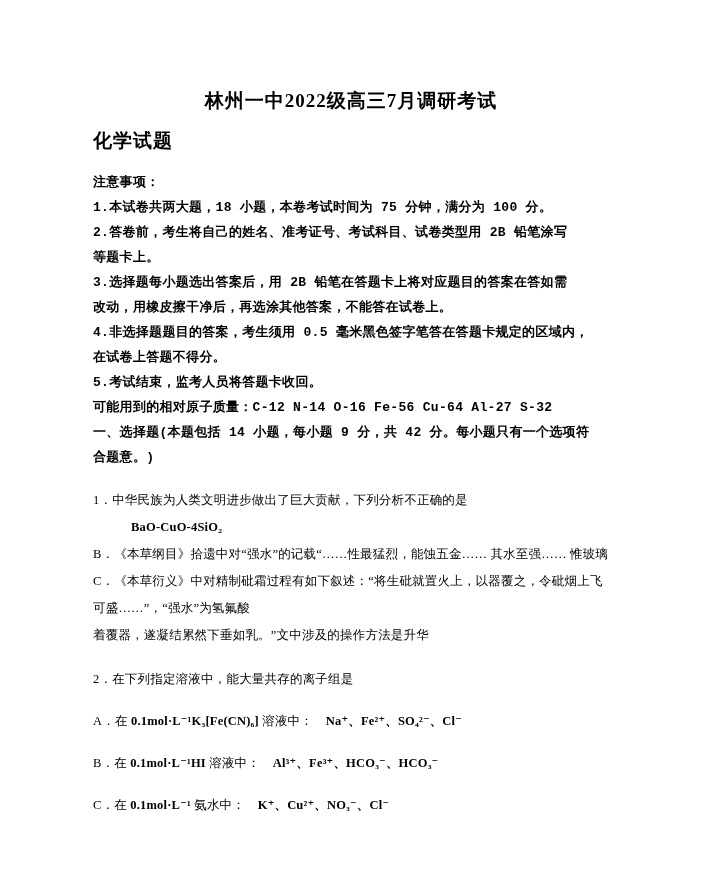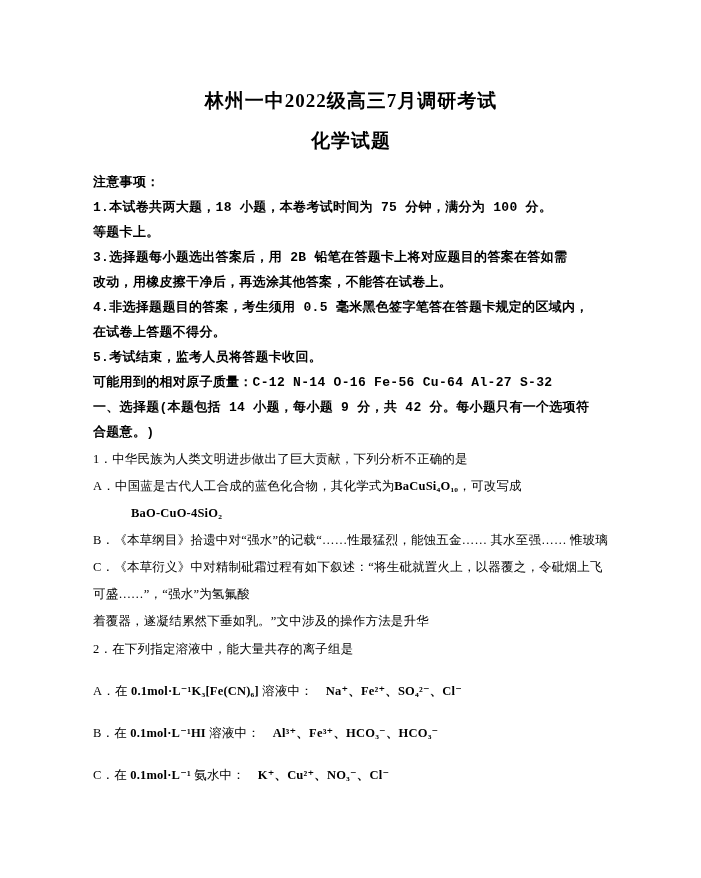--- a/index.html
+++ b/index.html
@@ -19,21 +19,21 @@
     padding: 88px 92px 0 93px;
   }
   .doc-title {
     text-align: center;
     font-size: 19px;
     font-weight: bold;
     line-height: 26px;
     letter-spacing: 1px;
   }
   .doc-subtitle {
-    text-align: center;
+    text-align: left;
     font-size: 19px;
     font-weight: bold;
     line-height: 26px;
     margin-top: 14px;
     letter-spacing: 1px;
   }
   .doc-body {
     margin-top: 16px;
   }
   .line {
@@ -46,45 +46,45 @@
     font-weight: bold;
     letter-spacing: 0.3px;
     font-family: Liberation Mono, monospace;
   }
   .line.q, .line.opt, .line.formula {
     font-size: 12.5px;
     line-height: 27px;
     min-height: 27px;
     letter-spacing: 0.2px;
   }
-  .line.q { margin-top: 1px; }
+  .line.q { margin-top: 17px; }
   .line.formula { font-weight: bold; margin-left: 38px; }
   .line.opt2 { margin-top: 15px; }
   span.bold { font-weight: bold; }
 </style>
 </head>
 <body>
 
 <div class="page">
   <div class="doc-title">林州一中2022级高三7月调研考试</div>
   <div class="doc-subtitle">化学试题</div>
   <div class="doc-body">
       <div class="line notice"><span>注意事项：</span></div>
       <div class="line notice"><span>1.本试卷共两大题，18 小题，本卷考试时间为 75 分钟，满分为 100 分。</span></div>
+      <div class="line notice"><span>2.答卷前，考生将自己的姓名、准考证号、考试科目、试卷类型用 2B 铅笔涂写</span></div>
       <div class="line notice"><span>等题卡上。</span></div>
       <div class="line notice"><span>3.选择题每小题选出答案后，用 2B 铅笔在答题卡上将对应题目的答案在答如需</span></div>
       <div class="line notice"><span>改动，用橡皮擦干净后，再选涂其他答案，不能答在试卷上。</span></div>
       <div class="line notice"><span>4.非选择题题目的答案，考生须用 0.5 毫米黑色签字笔答在答题卡规定的区域内，</span></div>
       <div class="line notice"><span>在试卷上答题不得分。</span></div>
       <div class="line notice"><span>5.考试结束，监考人员将答题卡收回。</span></div>
       <div class="line notice"><span>可能用到的相对原子质量：C-12 N-14 O-16 Fe-56 Cu-64 Al-27 S-32</span></div>
       <div class="line sec"><span>一、选择题(本题包括 14 小题，每小题 9 分，共 42 分。每小题只有一个选项符</span></div>
       <div class="line sec"><span>合题意。)</span></div>
       <div class="line q"><span>1．中华民族为人类文明进步做出了巨大贡献，下列分析不正确的是</span></div>
-      <div class="line opt"><span>A．中国蓝是古代人工合成的蓝色化合物，其化学式为</span><span class="bold">BaCuSi₄O₁₀</span><span>，可改写成</span></div>
       <div class="line formula"><span class="bold">BaO-CuO-4SiO₂</span></div>
       <div class="line opt"><span>B．《本草纲目》拾遗中对“强水”的记载“……性最猛烈，能蚀五金…… 其水至强…… 惟玻璃</span></div>
       <div class="line opt"><span>C．《本草衍义》中对精制砒霜过程有如下叙述：“将生砒就置火上，以器覆之，令砒烟上飞</span></div>
       <div class="line opt"><span>可盛……”，“强水”为氢氟酸</span></div>
       <div class="line opt"><span>着覆器，遂凝结累然下垂如乳。”文中涉及的操作方法是升华</span></div>
       <div class="line q"><span>2．在下列指定溶液中，能大量共存的离子组是</span></div>
       <div class="line opt opt2"><span>A．在 </span><span class="bold">0.1mol·L⁻¹K₃[Fe(CN)₆]</span><span> 溶液中：　</span><span class="bold">Na⁺、Fe²⁺、SO₄²⁻、Cl⁻</span></div>
       <div class="line opt opt2"><span>B．在 </span><span class="bold">0.1mol·L⁻¹HI</span><span> 溶液中：　</span><span class="bold">Al³⁺、Fe³⁺、HCO₃⁻、HCO₃⁻</span></div>
       <div class="line opt opt2"><span>C．在 </span><span class="bold">0.1mol·L⁻¹</span><span> 氨水中：　</span><span class="bold">K⁺、Cu²⁺、NO₃⁻、Cl⁻</span></div>
     </div>

